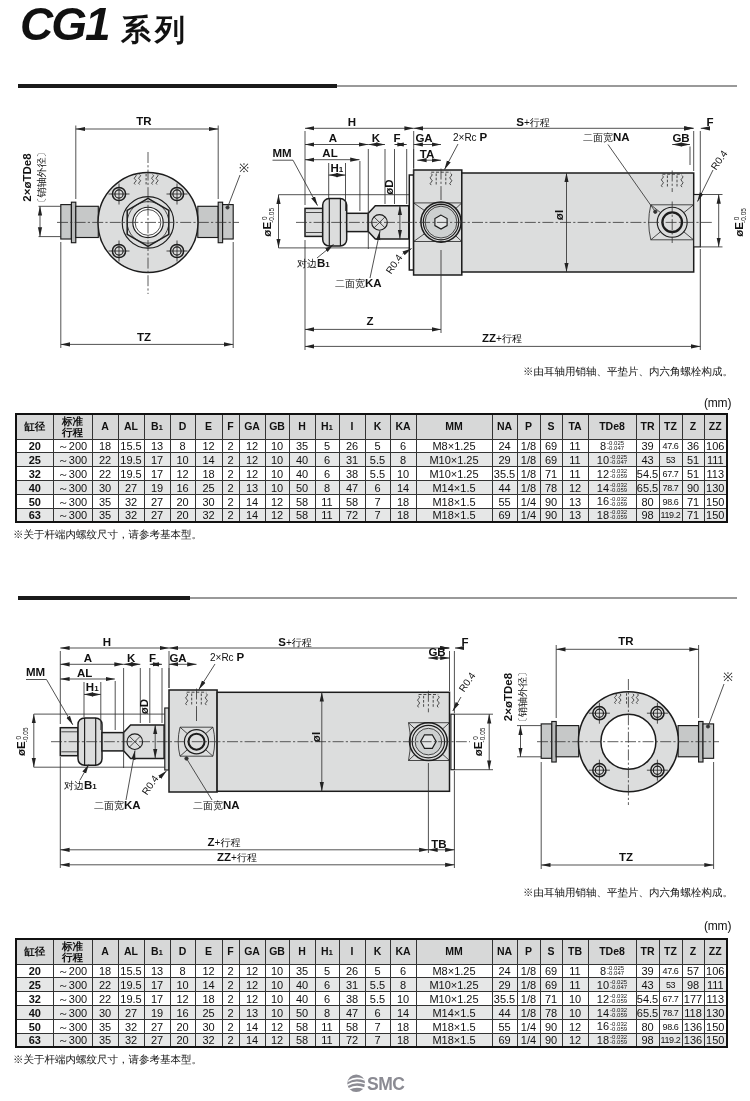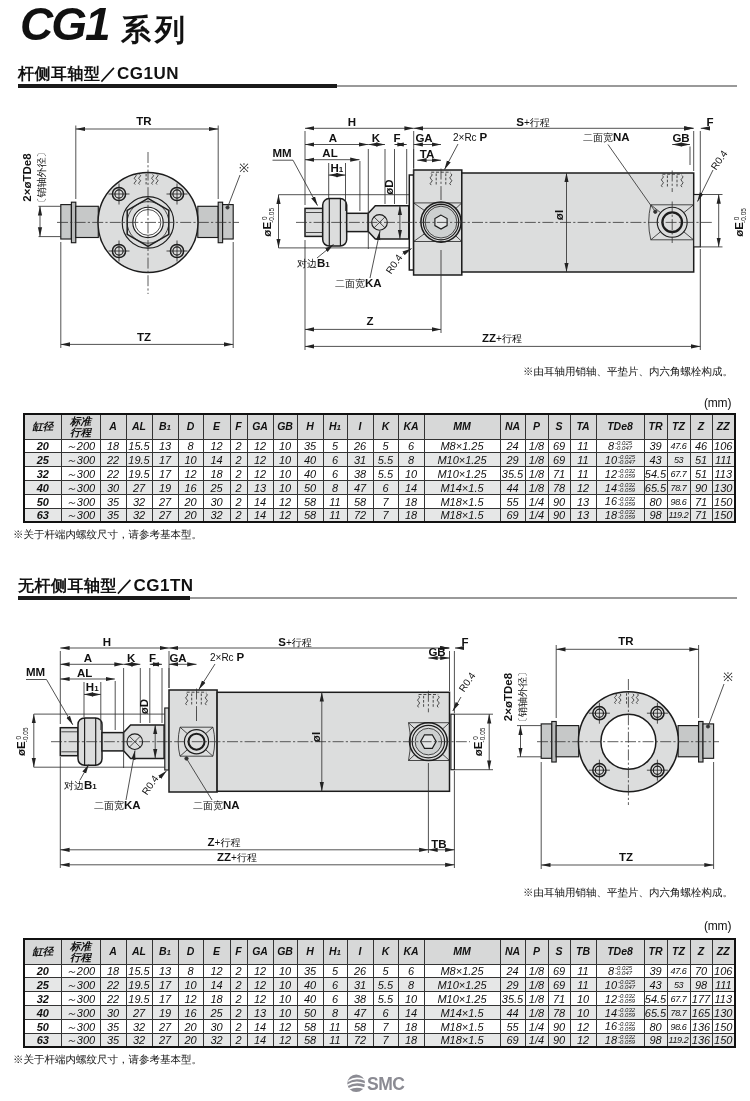--- a/index.html
+++ b/index.html
@@ -8,22 +8,22 @@
   font-family:"Liberation Sans",sans-serif;color:#111;}
 .abs{position:absolute;}
 .h1row{position:absolute;left:20px;top:-3px;}
 .h1cg{font-style:italic;font-weight:bold;font-size:46px;letter-spacing:-2px;}
 .h1cn{font-weight:bold;font-size:30px;letter-spacing:4px;}
 .sech{position:absolute;font-weight:bold;font-size:16px;letter-spacing:0.5px;white-space:nowrap;}
 .bar-b{position:absolute;height:3.5px;background:#1a1a1a;}
 .bar-g{position:absolute;height:2px;background:#999;}
 .note{position:absolute;font-size:10.5px;color:#111;white-space:nowrap;letter-spacing:0px;}
 .mm{position:absolute;font-size:12px;letter-spacing:-0.2px;}
-table.spec{border-collapse:collapse;table-layout:fixed;position:absolute;left:23px;width:712px;
-  font-size:11px;text-align:center;font-style:italic;}
+table.spec{border-collapse:collapse;table-layout:fixed;position:absolute;left:15px;width:712px;
+  font-size:11px;text-align:center;}
 table.spec th{background:#d7d8d8;font-weight:bold;padding:0;font-size:10.5px;height:25px;line-height:11px;}
 table.spec td{padding:0;height:13.9px;line-height:12px;background:#fff;}
 table.spec tr.alt td{background:#e6e7e7;}
 table.spec td,table.spec th{border:1px solid #333;}
 table.spec{border:2px solid #111;}
 table.spec .bore{font-weight:bold;}
 .tol{display:inline-block;vertical-align:middle;line-height:5px;text-align:left;font-size:6px;margin-left:1px;transform:translateY(-1px);}
 .tz{font-size:9px;letter-spacing:-0.4px;}
 svg text{font-family:"Liberation Sans",sans-serif;}
 .ol{stroke:#1c1c1c;stroke-width:1.5}
@@ -37,21 +37,20 @@
 .dls{font-size:10px;fill:#111;font-weight:normal;}
 #logo{position:absolute;left:345px;top:1071px;width:120px;height:24px;}
 
 </style>
 </head>
 <body>
 <div id="page">
 
 <div class="h1row"><span class="h1cg">CG1</span><span class="h1cn"> 系列</span></div>
 
-<div class="sech" style="left:18px;top:64px;">杆侧耳轴型／<span style="font-size:17px;">CG1UN</span></div>
 
 <div class="bar-b" style="left:18px;top:84px;width:319px;"></div>
 
 <div class="bar-g" style="left:337px;top:85px;width:400px;"></div>
 
 <svg id="svg1" class="abs" style="left:0;top:108px;" width="750" height="284" viewBox="0 108 750 284">
 <defs>
 <marker id="ar" orient="auto-start-reverse" markerUnits="userSpaceOnUse" markerWidth="10" markerHeight="8" refX="9.3" refY="4">
           <path d="M0,1.9 L9.5,4 L0,6.1 z" fill="#222"></path>
         </marker>
@@ -369,21 +368,21 @@
           <td>5</td>
           <td>6</td>
           <td>M8×1.25</td>
           <td>24</td>
           <td>1/8</td>
           <td>69</td>
           <td>11</td>
           <td>8<span class="tol">-0.025<br>-0.047</span></td>
           <td>39</td>
           <td class="tz">47.6</td>
-          <td>46</td>
+          <td>36</td>
           <td>106</td>
         </tr>
 <tr class="alt">
           <td class="bore">25</td>
           <td>～300</td>
           <td>22</td>
           <td>19.5</td>
           <td>17</td>
           <td>10</td>
           <td>14</td>
@@ -512,21 +511,20 @@
           <td>98</td>
           <td class="tz">119.2</td>
           <td>71</td>
           <td>150</td>
         </tr>
 </tbody>
     </table>
 
 <div class="note" style="left:13px;top:528px;letter-spacing:0;">※关于杆端内螺纹尺寸，请参考基本型。</div>
 
-<div class="sech" style="left:18px;top:576px;">无杆侧耳轴型／<span style="font-size:17px;">CG1TN</span></div>
 
 <div class="bar-b" style="left:18px;top:596px;width:172px;"></div>
 
 <div class="bar-g" style="left:190px;top:597px;width:547px;"></div>
 
 <svg id="svg2" class="abs" style="left:0;top:610px;" width="750" height="278" viewBox="0 610 750 278">
 <g>
 
 <rect x="60.3" y="727.7" width="17.7" height="28.0" fill="#dcdddd" class="ol"></rect>
 <line x1="61.3" y1="731.8" x2="78.0" y2="731.8" class="thin"></line>
@@ -834,21 +832,21 @@
           <td>5</td>
           <td>6</td>
           <td>M8×1.25</td>
           <td>24</td>
           <td>1/8</td>
           <td>69</td>
           <td>11</td>
           <td>8<span class="tol">-0.025<br>-0.047</span></td>
           <td>39</td>
           <td class="tz">47.6</td>
-          <td>70</td>
+          <td>57</td>
           <td>106</td>
         </tr>
 <tr class="alt">
           <td class="bore">25</td>
           <td>～300</td>
           <td>22</td>
           <td>19.5</td>
           <td>17</td>
           <td>10</td>
           <td>14</td>
@@ -915,21 +913,21 @@
           <td>6</td>
           <td>14</td>
           <td>M14×1.5</td>
           <td>44</td>
           <td>1/8</td>
           <td>78</td>
           <td>10</td>
           <td>14<span class="tol">-0.032<br>-0.059</span></td>
           <td>65.5</td>
           <td class="tz">78.7</td>
-          <td>165</td>
+          <td>118</td>
           <td>130</td>
         </tr>
 <tr>
           <td class="bore">50</td>
           <td>～300</td>
           <td>35</td>
           <td>32</td>
           <td>27</td>
           <td>20</td>
           <td>30</td>

